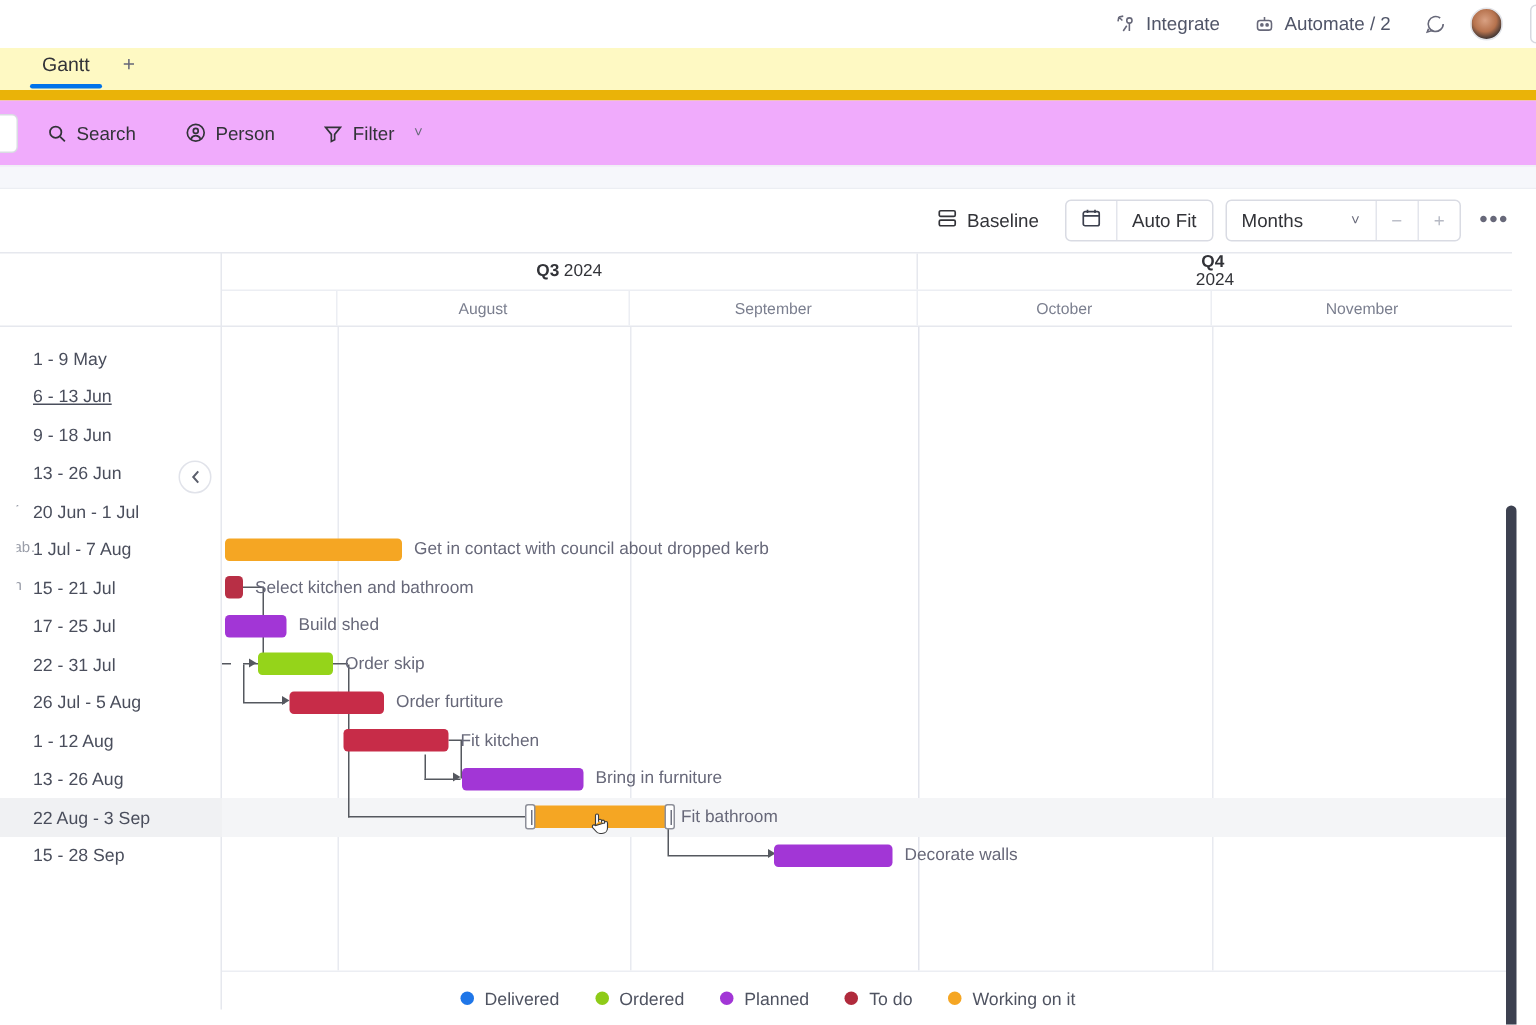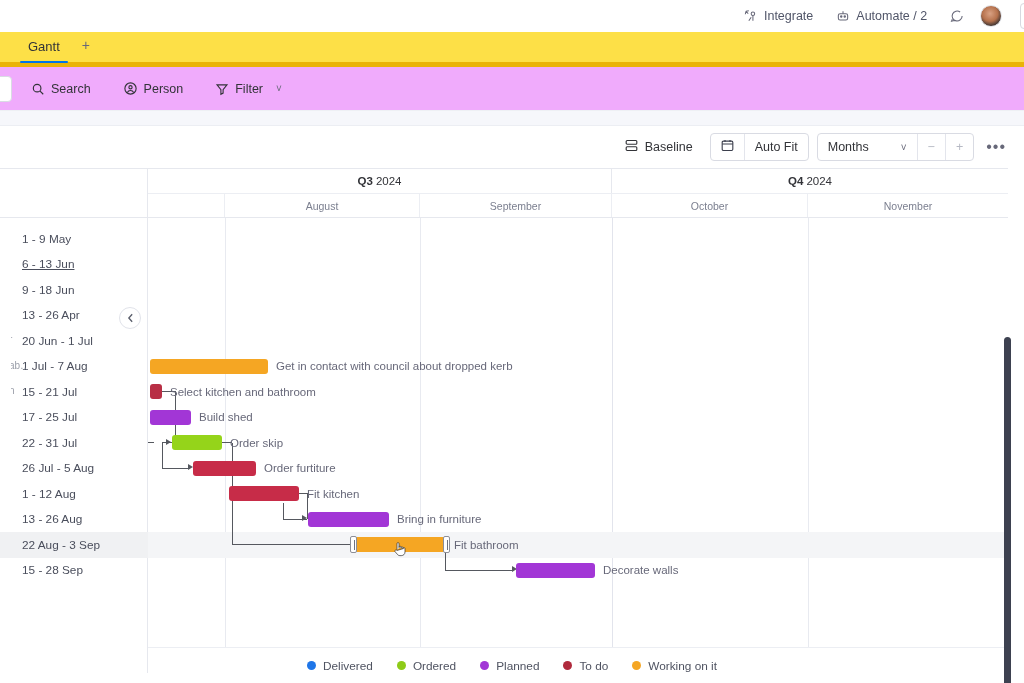--- a/index.html
+++ b/index.html
@@ -33,22 +33,22 @@
   .tb-invite {
     height: 26px; border: 1px solid #d7d9e0; border-radius: 4px;
     display: flex; align-items: center; padding: 0 9px;
     font-size: 12.5px; color: #323338; background:#fff;
     margin-right: -14px; cursor: pointer; white-space: nowrap;
   }
 
   
   .tabbar {
     position: absolute; left: 0; top: 32px; width: 1024px; height: 35px;
-    border-bottom: 5px solid #eab308; background: #fde047;
-    display: flex; align-items: flex-end;
+    border-bottom: 7px solid #eab308; background: #fef9c3;
+    display: flex; align-items: center;
   }
   .tab {
     font-size: 13px; color: #323338; padding: 0 14px 8px 14px;
     margin-left: 14px; cursor: pointer; position: relative;
   }
   .tab.active { color: #323338; }
   .tab.active:after {
     content: ""; position: absolute; left: 6px; right: 6px; bottom: -1px;
     height: 2.5px; background: #0073ea; border-radius: 2px;
   }
@@ -328,21 +328,21 @@
       </div>
     </div>
 
     <div class="theader">
       <div class="tl-left-head"></div>
       <div class="quarters" id="quarters">
           <div class="qcell" style="width: 464px;">
             <b>Q3</b>
             <span>2024</span>
           </div>
-          <div class="qcell" style="width: 396px;">
+          <div class="qcell" style="width: 396px; flex-direction: column;">
             <b>Q4</b>
             <span>2024</span>
           </div>
         </div>
       <div class="months" id="months">
           <div class="mcell" style="width: 77px;"></div>
           <div class="mcell" style="width: 195px;">August</div>
           <div class="mcell" style="width: 192px;">September</div>
           <div class="mcell" style="width: 196px;">October</div>
           <div class="mcell" style="width: 200px;">November</div>
@@ -353,21 +353,21 @@
       <svg width="7" height="10" viewBox="0 0 8 12" fill="none" stroke="#5a5e6b" stroke-width="1.6">
         <path d="M6 1.5L2 6l4 4.5"></path>
       </svg>
     </div>
 
     <div class="gbody">
       <div class="left-col" id="leftcol">
           <div class="row-lab" style="top: 8px;">1 - 9 May</div>
           <div class="row-lab" style="top: 33.5px; text-decoration: underline;">6 - 13 Jun</div>
           <div class="row-lab" style="top: 59px;">9 - 18 Jun</div>
-          <div class="row-lab" style="top: 84.5px;">13 - 26 Apr</div>
+          <div class="row-lab" style="top: 84.5px;">13 - 26 Jun</div>
           <div class="row-lab" style="top: 110px;">20 Jun - 1 Jul</div>
           <div class="row-lab" style="top: 135.5px;">1 Jul - 7 Aug</div>
           <div class="row-lab" style="top: 161px;">15 - 21 Jul</div>
           <div class="row-lab" style="top: 186.5px;">17 - 25 Jul</div>
           <div class="row-lab" style="top: 212px;">22 - 31 Jul</div>
           <div class="row-lab" style="top: 237.5px;">26 Jul - 5 Aug</div>
           <div class="row-lab" style="top: 263px;">1 - 12 Aug</div>
           <div class="row-lab" style="top: 288.5px;">13 - 26 Aug</div>
           <div class="row-lab hl" style="top: 314px;">22 Aug - 3 Sep</div>
           <div class="row-lab" style="top: 339.5px;">15 - 28 Sep</div>

